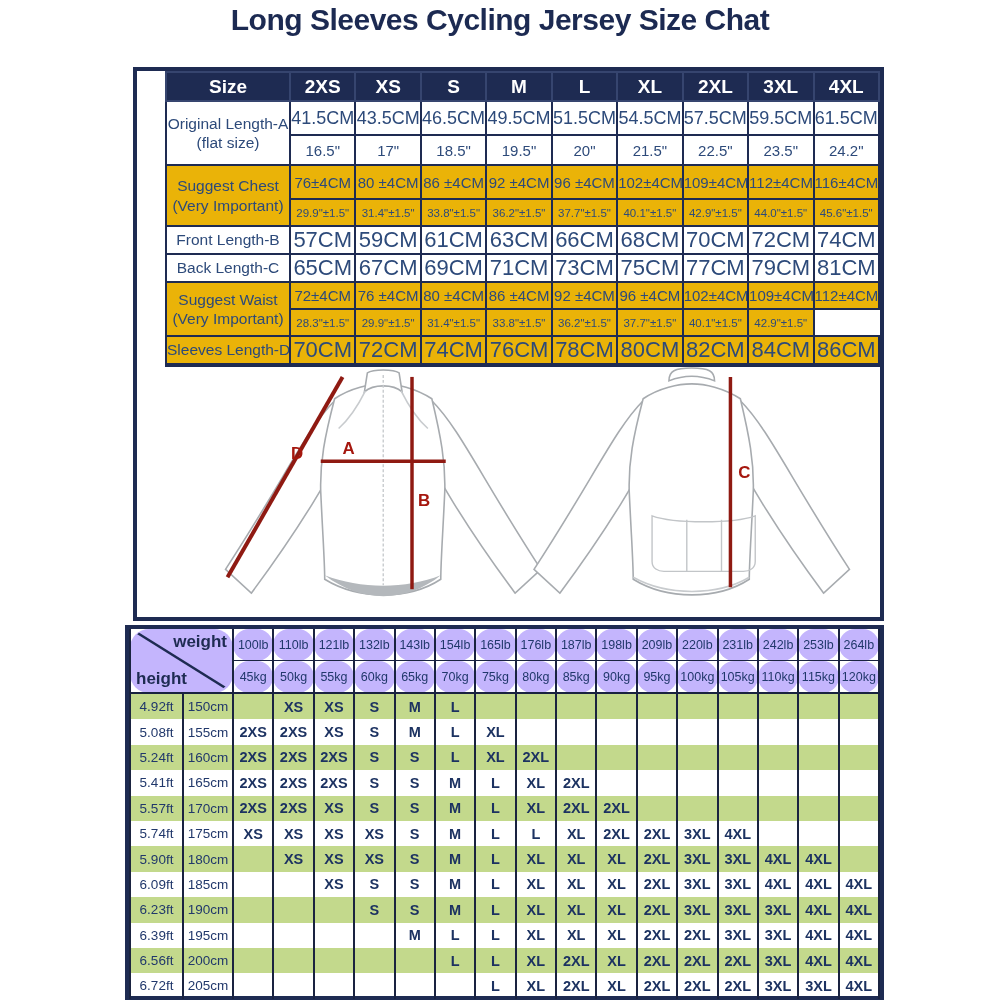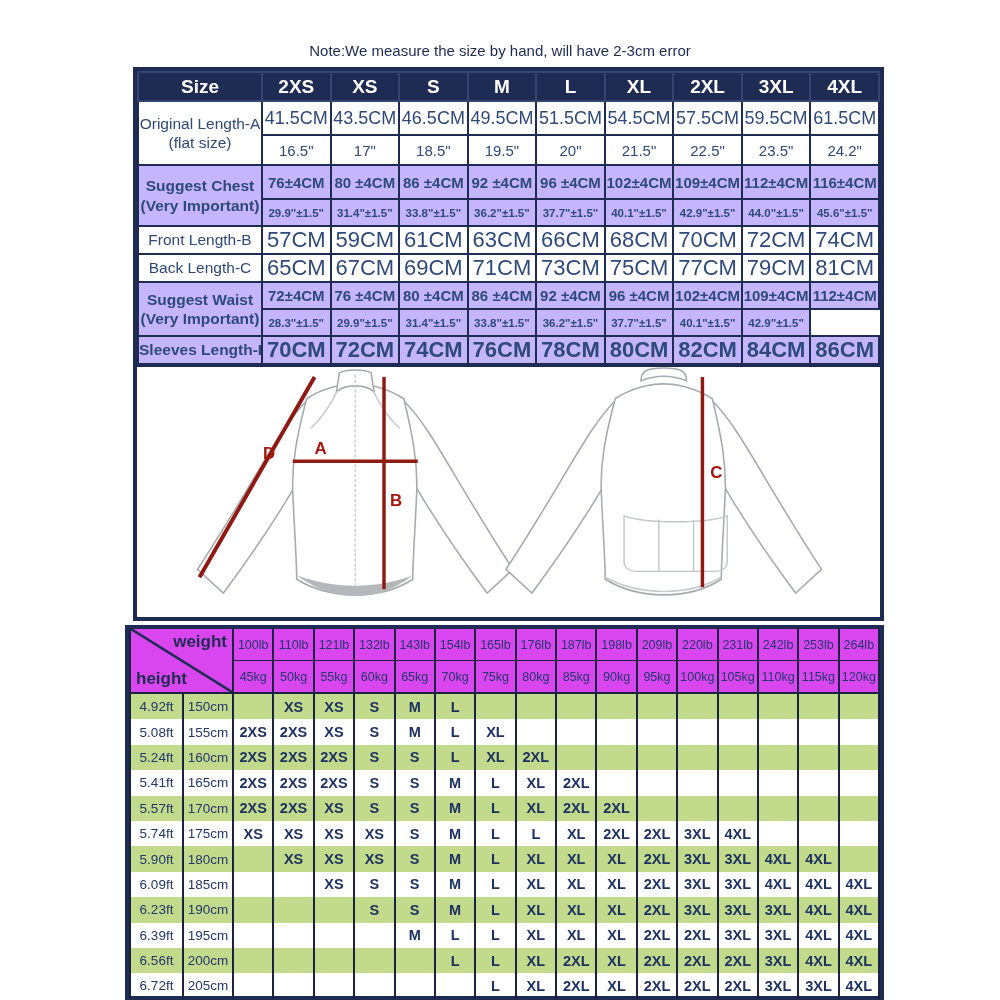--- a/index.html
+++ b/index.html
@@ -4,56 +4,56 @@
 <style>
   html,body{margin:0;padding:0;background:#fff;}
   .page{position:relative;width:1000px;height:1000px;background:#fff;overflow:hidden;
         font-family:"Liberation Sans",sans-serif;}
   .title{position:absolute;top:3px;left:0;width:1000px;text-align:center;
          font-size:30px;font-weight:bold;color:#1c2a52;letter-spacing:-0.5px;}
   .note{position:absolute;top:42px;left:0;width:1000px;text-align:center;
         font-size:15px;color:#1c2a52;}
   
   .size-wrap{position:absolute;left:133px;top:67px;width:751px;box-sizing:border-box;
-             border:4px solid #1e2b52;background:#fff;}
+             border:4px solid #1e2b52;background:#fff;padding-left:28px;}
   table.size{border-collapse:collapse;table-layout:fixed;width:100%;}
   table.size th,table.size td{border:2px solid #1e2b52;text-align:center;vertical-align:middle;
         padding:0;white-space:nowrap;overflow:hidden;}
   table.size th{background:#1e2b52;color:#fff;font-size:19px;height:27px;border-color:#36456f;}
   table.size td{color:#2d4a7a;}
-  tr.green td{background:#c4b5fd;font-weight:bold;}
+  tr.green td{background:#eab308;}
   td.lbl{font-size:15.5px;line-height:1.25;}
   .fs18{font-size:18px;} .fs16{font-size:22px;} .fs15{font-size:15px;} .fs11{font-size:11.5px;}
   
   .diagram{height:250px;background:#fff;border-top:2px solid #1e2b52;}
   .diagram svg{display:block;}
   .mletter{font-weight:bold;font-size:17px;fill:#a5170e;font-family:"Liberation Sans",sans-serif;}
   
   .fit-wrap{position:absolute;left:125px;top:625px;width:759px;height:375px;box-sizing:border-box;
             border:4px solid #1e2b52;background:#fff;}
   table.fit{border-collapse:collapse;table-layout:fixed;width:100%;}
   table.fit th,table.fit td{border-left:2px solid #1a2340;border-right:2px solid #1a2340;
         padding:0;text-align:center;vertical-align:middle;white-space:nowrap;overflow:hidden;}
-  table.fit thead th{background:#d946ef;font-weight:normal;font-size:12.5px;color:#21386b;height:31px;}
+  table.fit thead th{background:#c4b5fd;font-weight:normal;font-size:12.5px;color:#21386b;height:31px;border-radius:19px;}
   th.wlb{border-bottom:1px solid #1a2340;margin-left:29px;}
   th.wkg{border-bottom:2px solid #1a2340;}
   th.corner{position:relative;border-bottom:2px solid #1a2340;}
   .corner svg{position:absolute;left:0;top:0;width:100%;height:100%;}
   .cw{position:absolute;top:3px;right:5px;font-weight:bold;font-size:17px;color:#1e2b52;}
   .ch{position:absolute;bottom:3px;left:5px;font-weight:bold;font-size:17px;color:#1e2b52;}
   table.fit tbody tr:nth-child(odd) td{background:#c3d98c;}
   table.fit tbody td{height:25.4px;}
   td.hft,td.hcm{font-size:13.5px;color:#21386b;margin-left:44px;}
   td.sz{font-weight:bold;font-size:14.5px;color:#1c3261;}
 </style>
 </head>
 <body>
 
 <div class="page">
-  <div class="note">Note:We measure the size by hand, will have 2-3cm error</div>
+  <div class="title">Long Sleeves Cycling Jersey Size Chat</div>
 
   <div class="size-wrap">
     <table class="size">
       <colgroup>
           <col style="width:124px">
           <col>
           <col>
           <col>
           <col>
           <col>

